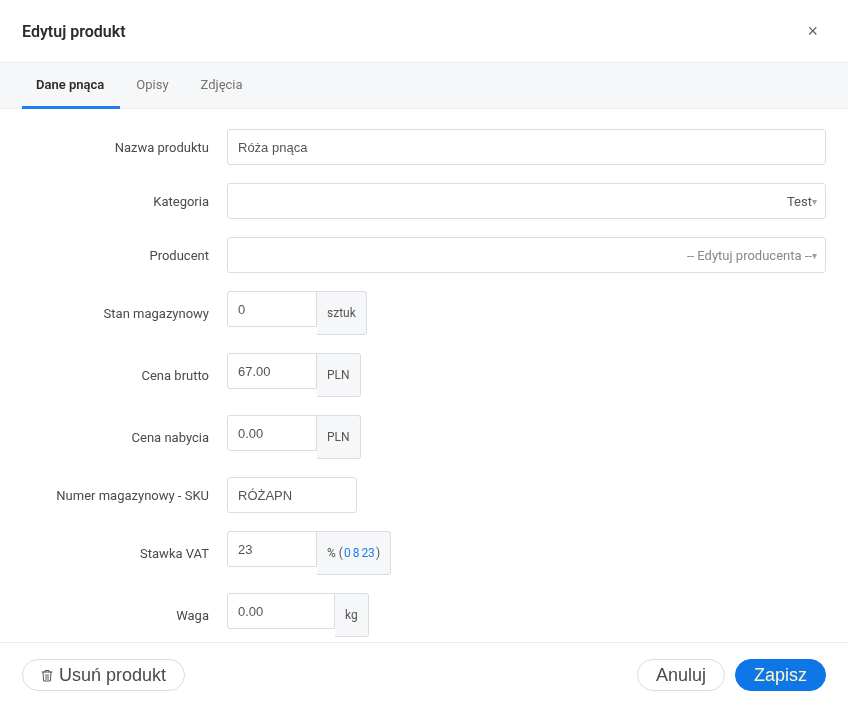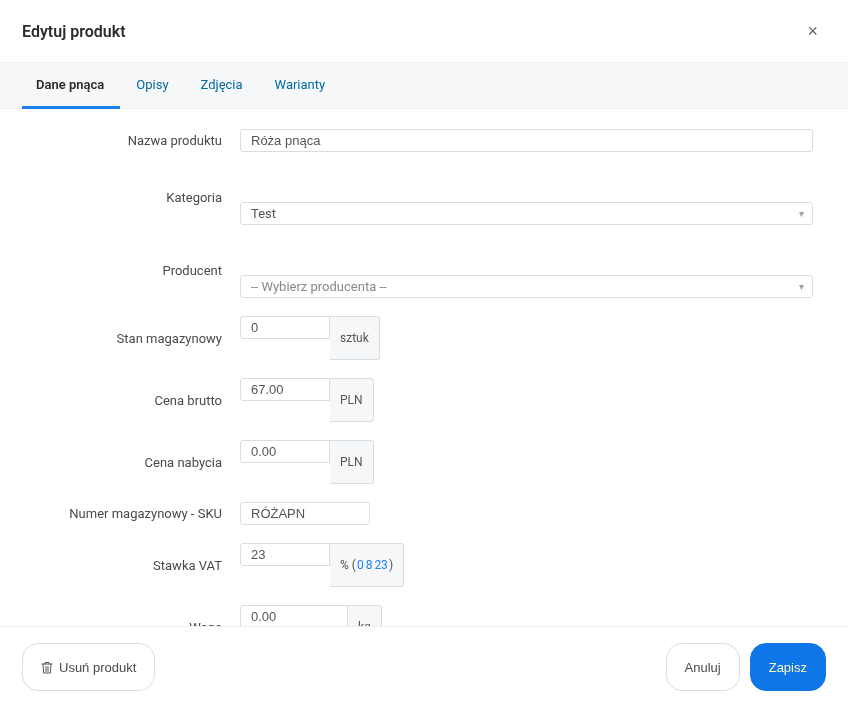--- a/index.html
+++ b/index.html
@@ -40,34 +40,34 @@
     .tabs {
       display: flex;
       background: #f6f7f8;
       border-top: 1px solid #eceeef;
       border-bottom: 1px solid #eceeef;
       padding: 0 22px;
     }
     .tab {
       padding: 14px 16px 14px;
       font-size: 13px;
-      color: #0369a1;
+      color: #737373;
       cursor: pointer;
       border-bottom: 3px solid transparent;
       margin-bottom: -1px;
     }
     .tab:first-child { padding-left: 14px; }
     .tab.active {
       color: #2c2c2c;
       font-weight: 600;
       border-bottom-color: #1d7ff0;
     }
     .form-area {
       flex: 1;
-      padding: 20px 35px 10px;
+      padding: 20px 22px 10px;
       overflow: auto;
     }
     .form-row {
       display: flex;
       align-items: center;
       margin-bottom: 18px;
     }
     .form-label {
       width: 205px;
       text-align: right;
@@ -75,36 +75,35 @@
       font-size: 13px;
       color: #4a4a4a;
     }
     .form-ctrl {
       flex: 1;
       display: flex;
       align-items: stretch;
     }
     .input, .select {
       width: 100%;
-      height: 23px;
+      height: 36px;
       border: 1px solid #d9dde1;
       border-radius: 3px;
       padding: 0 10px;
       font-size: 13px;
       color: #555;
       background: #fff;
       outline: none;
     }
     .select {
       display: flex;
       align-items: center;
-      justify-content: space-between;
+      justify-content: flex-end;
       cursor: pointer;
       padding-right: 8px;
-      margin-top: 32px;
     }
     .chev {
       font-size: 10px;
       color: #9aa2aa;
     }
     .sm { width: 90px; flex: none; }
     .md { width: 130px; flex: none; }
     .suffix {
       height: 44px;
       display: flex;
@@ -133,24 +132,24 @@
       padding: 0 1px;
     }
     .footer {
       display: flex;
       justify-content: space-between;
       align-items: center;
       padding: 16px 22px;
       border-top: 1px solid #eceeef;
     }
     .btn {
-      height: 48px;
+      height: 32px;
       padding: 0 18px;
       border-radius: 16px;
-      font-size: 13px;
+      font-size: 18px;
       cursor: pointer;
       display: inline-flex;
       align-items: center;
       gap: 6px;
     }
     .btn-ghost {
       background: #fff;
       border: 1px solid #d9dde1;
       color: #4a4a4a;
     }
@@ -179,21 +178,20 @@
 
   <div class="header">
     <div class="header-title">Edytuj produkt</div>
     <button class="close-btn">×</button>
   </div>
 
   <div class="tabs">
     <div class="tab active">Dane pnąca</div>
     <div class="tab">Opisy</div>
     <div class="tab">Zdjęcia</div>
-    <div class="tab">Warianty</div>
   </div>
 
   <div class="form-area">
 
     <div class="form-row">
       <div class="form-label">Nazwa produktu</div>
       <div class="form-ctrl">
         <input class="input" value="Róża pnąca" style="">
       </div>
     </div>
@@ -205,21 +203,21 @@
           <span>Test</span>
           <span class="chev">▾</span>
         </div>
       </div>
     </div>
 
     <div class="form-row">
       <div class="form-label">Producent</div>
       <div class="form-ctrl">
         <div class="select">
-          <span class="placeholder">-- Wybierz producenta --</span>
+          <span class="placeholder">-- Edytuj producenta --</span>
           <span class="chev">▾</span>
         </div>
       </div>
     </div>
 
     <div class="form-row">
       <div class="form-label">Stan magazynowy</div>
       <div class="form-ctrl">
         <input class="input sm with-suffix" value="0" style="">
         <div class="suffix">sztuk</div>

